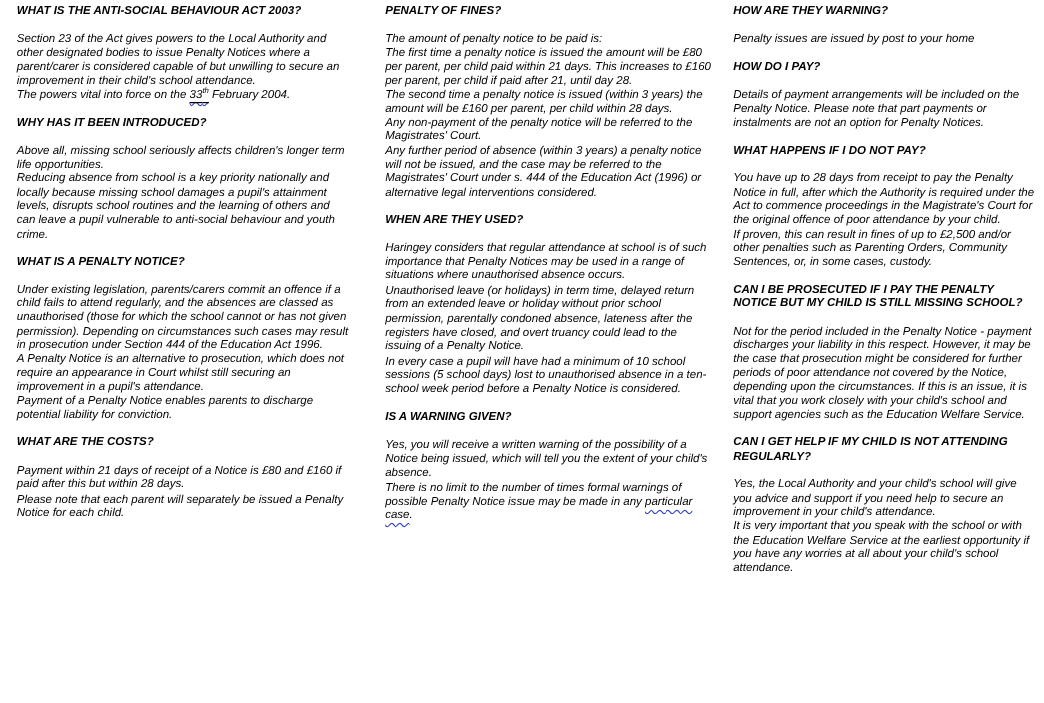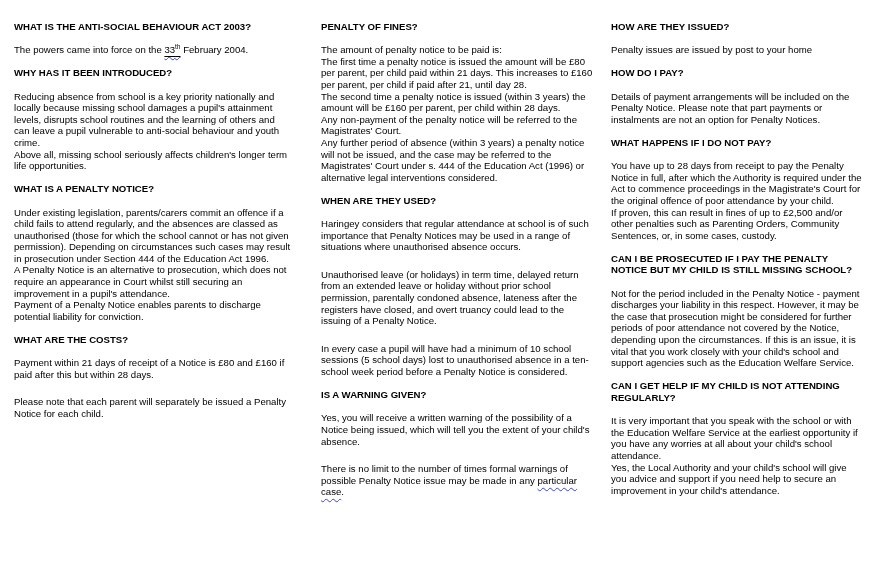--- a/index.html
+++ b/index.html
@@ -12,38 +12,39 @@
     width: 870px;
     height: 586px;
     overflow: hidden;
     font-family: "Liberation Sans", sans-serif;
     font-size: 9.6px;
     line-height: 11.6px;
     color: #000000;
   }
   .col {
     position: absolute;
-    top: 21px;
+    top: 4px;
+    font-style: italic;
   }
   #col-left   { left: 14px;  width: 277px; }
   #col-middle { left: 321px; width: 272px; }
   #col-right  { left: 611px; width: 251px; }
 
   h2 {
     font-size: 9.6px;
     line-height: 11.6px;
     font-weight: bold;
     margin: 11.6px 0 11.6px 0;
   }
   .col > section:first-child > h2 { margin-top: 0; }
 
   p {
     margin: 0;
   }
-  p.gap { margin-top: 16px; }
+  p.gap { margin-top: 1px; }
 
   
   .squiggle {
     text-decoration: underline wavy #3a45c8;
     text-decoration-thickness: 1px;
     text-underline-offset: 2.5px;
   }
   .solid-underline {
     text-decoration: underline solid #000000;
     text-decoration-thickness: 1px;
@@ -53,26 +54,27 @@
     line-height: 0;
     vertical-align: super;
   }
 </style>
 </head>
 <body>
 
 <div class="col" id="col-left">
   <section>
     <h2>WHAT IS THE ANTI-SOCIAL BEHAVIOUR ACT 2003?</h2>
-    <p><span>The powers came into force on the </span><span class="squiggle"><span class="solid-underline"><span>33</span><sup>th</sup></span></span><span> February 2004.</span></p>
+    <p>Section 23 of the Act gives powers to the Local Authority and other designated bodies to issue Penalty Notices where a parent/carer is considered capable of but unwilling to secure an improvement in their child's school attendance.</p>
+    <p><span>The powers vital into force on the </span><span class="squiggle"><span class="solid-underline"><span>33</span><sup>th</sup></span></span><span> February 2004.</span></p>
   </section>
   <section>
     <h2>WHY HAS IT BEEN INTRODUCED?</h2>
+    <p>Above all, missing school seriously affects children's longer term life opportunities.</p>
     <p>Reducing absence from school is a key priority nationally and locally because missing school damages a pupil's attainment levels, disrupts school routines and the learning of others and can leave a pupil vulnerable to anti-social behaviour and youth crime.</p>
-    <p>Above all, missing school seriously affects children's longer term life opportunities.</p>
   </section>
   <section>
     <h2>WHAT IS A PENALTY NOTICE?</h2>
     <p>Under existing legislation, parents/carers commit an offence if a child fails to attend regularly, and the absences are classed as unauthorised (those for which the school cannot or has not given permission). Depending on circumstances such cases may result in prosecution under Section 444 of the Education Act 1996.</p>
     <p>A Penalty Notice is an alternative to prosecution, which does not require an appearance in Court whilst still securing an improvement in a pupil's attendance.</p>
     <p>Payment of a Penalty Notice enables parents to discharge potential liability for conviction.</p>
   </section>
   <section>
     <h2>WHAT ARE THE COSTS?</h2>
     <p>Payment within 21 days of receipt of a Notice is £80 and £160 if paid after this but within 28 days.</p>
@@ -97,34 +99,34 @@
   </section>
   <section>
     <h2>IS A WARNING GIVEN?</h2>
     <p>Yes, you will receive a written warning of the possibility of a Notice being issued, which will tell you the extent of your child's absence.</p>
     <p class="gap"><span>There is no limit to the number of times formal warnings of possible Penalty Notice issue may be made in any </span><span class="squiggle">particular case</span><span>.</span></p>
   </section>
 </div>
 
 <div class="col" id="col-right">
   <section>
-    <h2>HOW ARE THEY ISSUED?</h2>
+    <h2>HOW ARE THEY WARNING?</h2>
     <p>Penalty issues are issued by post to your home</p>
   </section>
   <section>
     <h2>HOW DO I PAY?</h2>
     <p>Details of payment arrangements will be included on the Penalty Notice. Please note that part payments or instalments are not an option for Penalty Notices.</p>
   </section>
   <section>
     <h2>WHAT HAPPENS IF I DO NOT PAY?</h2>
     <p>You have up to 28 days from receipt to pay the Penalty Notice in full, after which the Authority is required under the Act to commence proceedings in the Magistrate's Court for the original offence of poor attendance by your child.</p>
     <p>If proven, this can result in fines of up to £2,500 and/or other penalties such as Parenting Orders, Community Sentences, or, in some cases, custody.</p>
   </section>
   <section>
     <h2>CAN I BE PROSECUTED IF I PAY THE PENALTY NOTICE BUT MY CHILD IS STILL MISSING SCHOOL?</h2>
     <p>Not for the period included in the Penalty Notice - payment discharges your liability in this respect. However, it may be the case that prosecution might be considered for further periods of poor attendance not covered by the Notice, depending upon the circumstances. If this is an issue, it is vital that you work closely with your child's school and support agencies such as the Education Welfare Service.</p>
   </section>
   <section>
     <h2>CAN I GET HELP IF MY CHILD IS NOT ATTENDING REGULARLY?</h2>
+    <p>Yes, the Local Authority and your child's school will give you advice and support if you need help to secure an improvement in your child's attendance.</p>
     <p>It is very important that you speak with the school or with the Education Welfare Service at the earliest opportunity if you have any worries at all about your child's school attendance.</p>
-    <p>Yes, the Local Authority and your child's school will give you advice and support if you need help to secure an improvement in your child's attendance.</p>
   </section>
 </div>
 
 </body></html>

